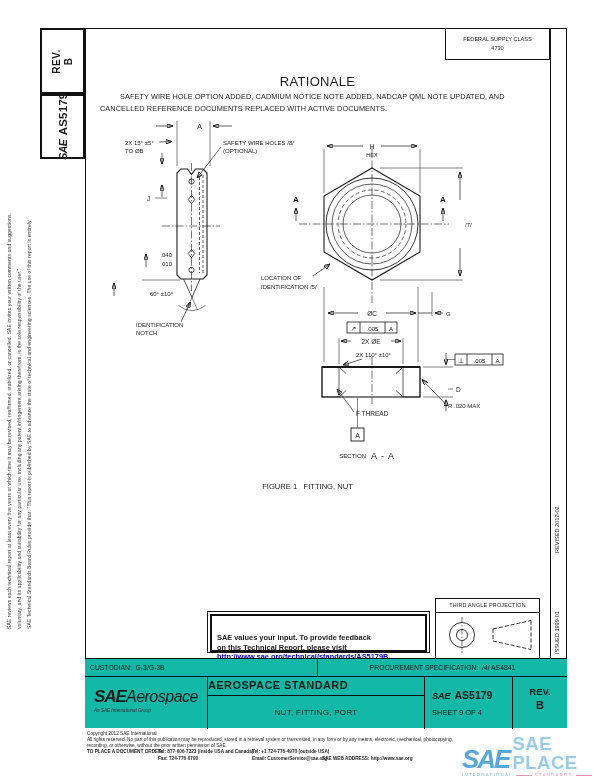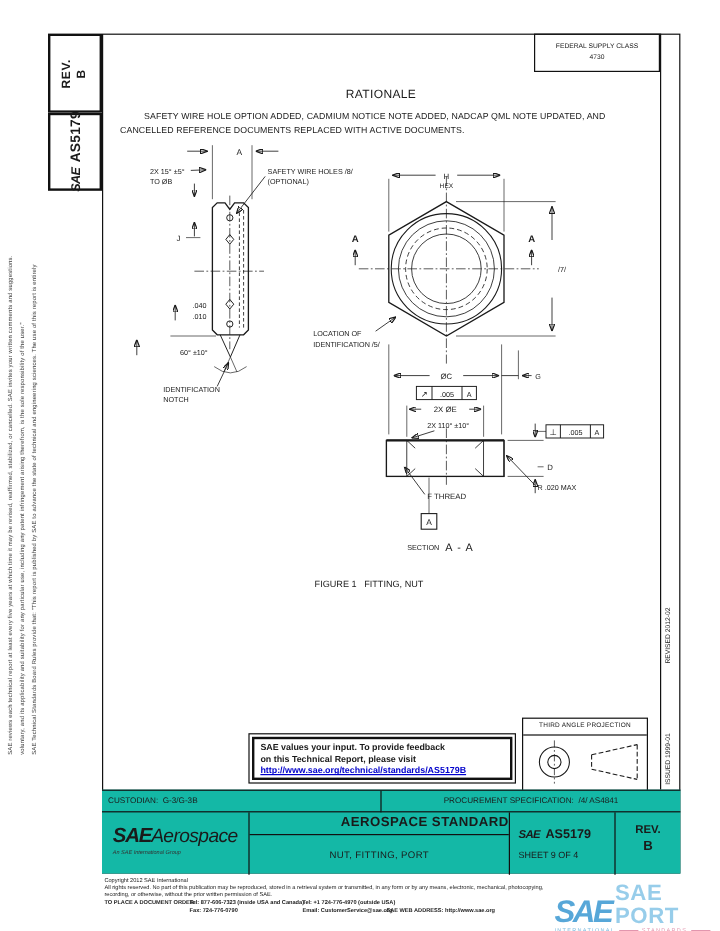--- a/index.html
+++ b/index.html
@@ -17,48 +17,48 @@
   .rev-l{font-weight:bold;font-size:10px;letter-spacing:.5px;}
   .doc-logo{font-style:italic;font-weight:900;font-size:10.5px;letter-spacing:-.5px;}
   .doc-num{font-weight:900;font-size:11.5px;letter-spacing:.2px;}
   
   .main-frame{position:absolute;left:85px;top:28px;width:482px;height:700px;
               border:1.5px solid #111;box-sizing:border-box;}
   .strip-line{position:absolute;left:550px;top:28px;width:0;height:630px;border-left:1.2px solid #111;}
   .fsc-box{position:absolute;left:445px;top:28px;width:105px;height:32px;border:1.2px solid #111;
            box-sizing:border-box;text-align:center;font-size:5.6px;line-height:1.6;padding-top:6px;}
   .rationale-title{position:absolute;left:85px;top:74px;width:465px;text-align:center;
-                   font-size:10px;letter-spacing:.3px;}
+                   font-size:13px;letter-spacing:.3px;}
   .rat-line{position:absolute;left:100px;font-size:7.3px;letter-spacing:.1px;white-space:nowrap;}
   .caption{position:absolute;left:85px;top:482px;width:445px;text-align:center;font-size:7.6px;}
   
   .fb-outer{position:absolute;left:207px;top:611px;width:223px;height:42px;
             border:1px solid #111;box-sizing:border-box;padding:2px;}
-  .fb-inner{border:2px solid #111;height:100%;box-sizing:border-box;padding:2px 5px;
+  .fb-inner{border:2px solid #111;height:100%;box-sizing:border-box;padding:17px 5px;
             font-size:7.4px;font-weight:bold;line-height:1.3;}
   .fb-inner a{color:#0000cc;margin-top:40px;}
   
   .proj-box{position:absolute;left:435px;top:598px;width:105px;height:62px;border:1.5px solid #111;
             box-sizing:border-box;background:#fff;}
   .proj-title{height:13px;border-bottom:1.2px solid #111;text-align:center;font-size:5.4px;
               line-height:13px;letter-spacing:.2px;}
   
   .tb{position:absolute;left:85px;top:658px;width:482px;height:70px;border-top:1.5px solid #111;
       box-sizing:border-box;background:#14b8a6;}
   .tb .cell{position:absolute;box-sizing:border-box;}
   .cust{left:0;top:0;width:233px;height:18px;border-right:1.2px solid #111;border-bottom:1.2px solid #111;
         font-size:6.8px;line-height:18px;padding-left:5px;}
   .proc{left:233px;top:0;width:249px;height:18px;border-bottom:1.2px solid #111;text-align:center;
         font-size:6.8px;line-height:18px;}
   .logo-cell{left:0;top:18px;width:123px;height:52px;border-right:1.2px solid #111;padding:10px 0 0 9px;}
   .sae-logo-big{font-style:italic;font-weight:900;font-size:17px;letter-spacing:-1px;}
   .sae-logo-aero{font-style:italic;font-size:16px;letter-spacing:-.5px;}
   .sae-logo-sub{font-style:italic;font-size:4.6px;color:#333;margin-top:1px;}
   .title-cell{left:123px;top:18px;width:217px;height:52px;border-right:1.2px solid #111;}
-  .title-top{height:18px;border-bottom:1.2px solid #111;text-align:right;font-weight:bold;
+  .title-top{height:18px;border-bottom:1.2px solid #111;text-align:left;font-weight:bold;
              font-size:11px;line-height:17px;letter-spacing:.4px;}
   .title-bot{height:33px;text-align:center;font-size:8px;line-height:33px;letter-spacing:.3px;}
   .num-cell{left:340px;top:18px;width:88px;height:52px;border-right:1.2px solid #111;padding:8px 0 0 7px;}
   .num-logo{font-style:italic;font-weight:900;font-size:9.5px;letter-spacing:-.5px;}
   .num-doc{font-weight:bold;font-size:10.5px;}
   .num-sheet{font-size:7.5px;margin-top:5px;}
   .rev-cell{left:428px;top:18px;width:54px;height:52px;text-align:center;padding-top:9px;}
   .rev-cell .r1{font-weight:bold;font-size:9.5px;}
   .rev-cell .r2{font-weight:bold;font-size:11px;margin-top:2px;}
   
@@ -313,21 +313,21 @@
   <div class="ft b" style="left:87px;top:749px;">TO PLACE A DOCUMENT ORDER:</div>
   <div class="ft b" style="left:158px;top:749px;">Tel: 877-606-7323 (inside USA and Canada)</div>
   <div class="ft b" style="left:252px;top:749px;">Tel: +1 724-776-4970 (outside USA)</div>
   <div class="ft b" style="left:158px;top:755.5px;">Fax: 724-776-0790</div>
   <div class="ft b" style="left:252px;top:755.5px;">Email: CustomerService@sae.org</div>
   <div class="ft b" style="left:322px;top:755.5px;">SAE WEB ADDRESS: http://www.sae.org</div>
 
   <div class="watermark">
     <div class="wm-row">
       <span class="wm-logo">SAE</span>
-      <span class="wm-name">SAE PORT</span>
+      <span class="wm-name">SAE PLACE</span>
     </div>
     <div class="wm-sub">
       <span>INTERNATIONAL</span>
       <span class="wm-dash"></span>
       <span class="wm-right">STANDARDS</span>
       <span class="wm-dash"></span>
     </div>
   </div>
 
 </div>

